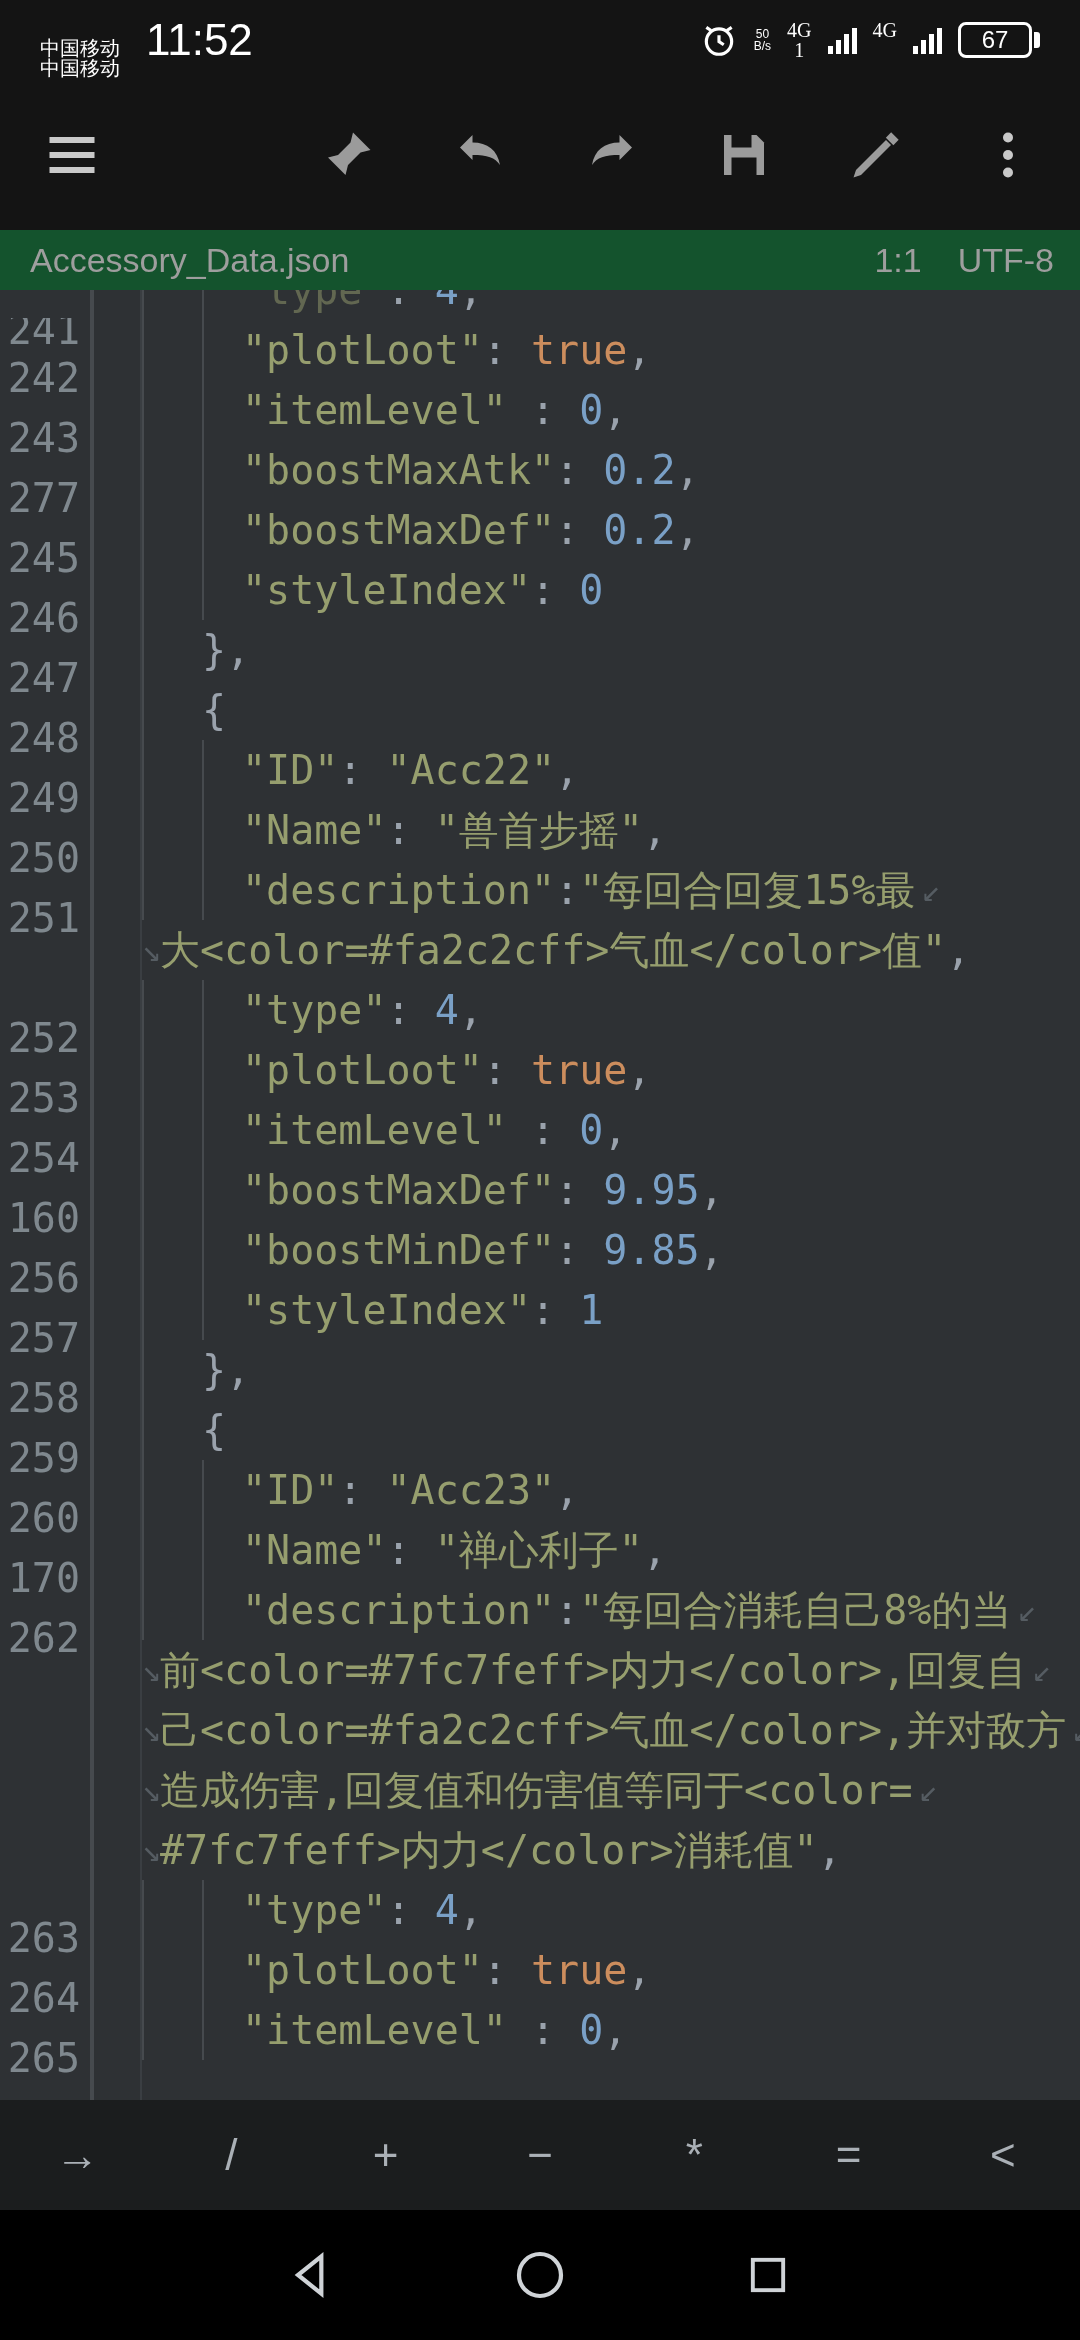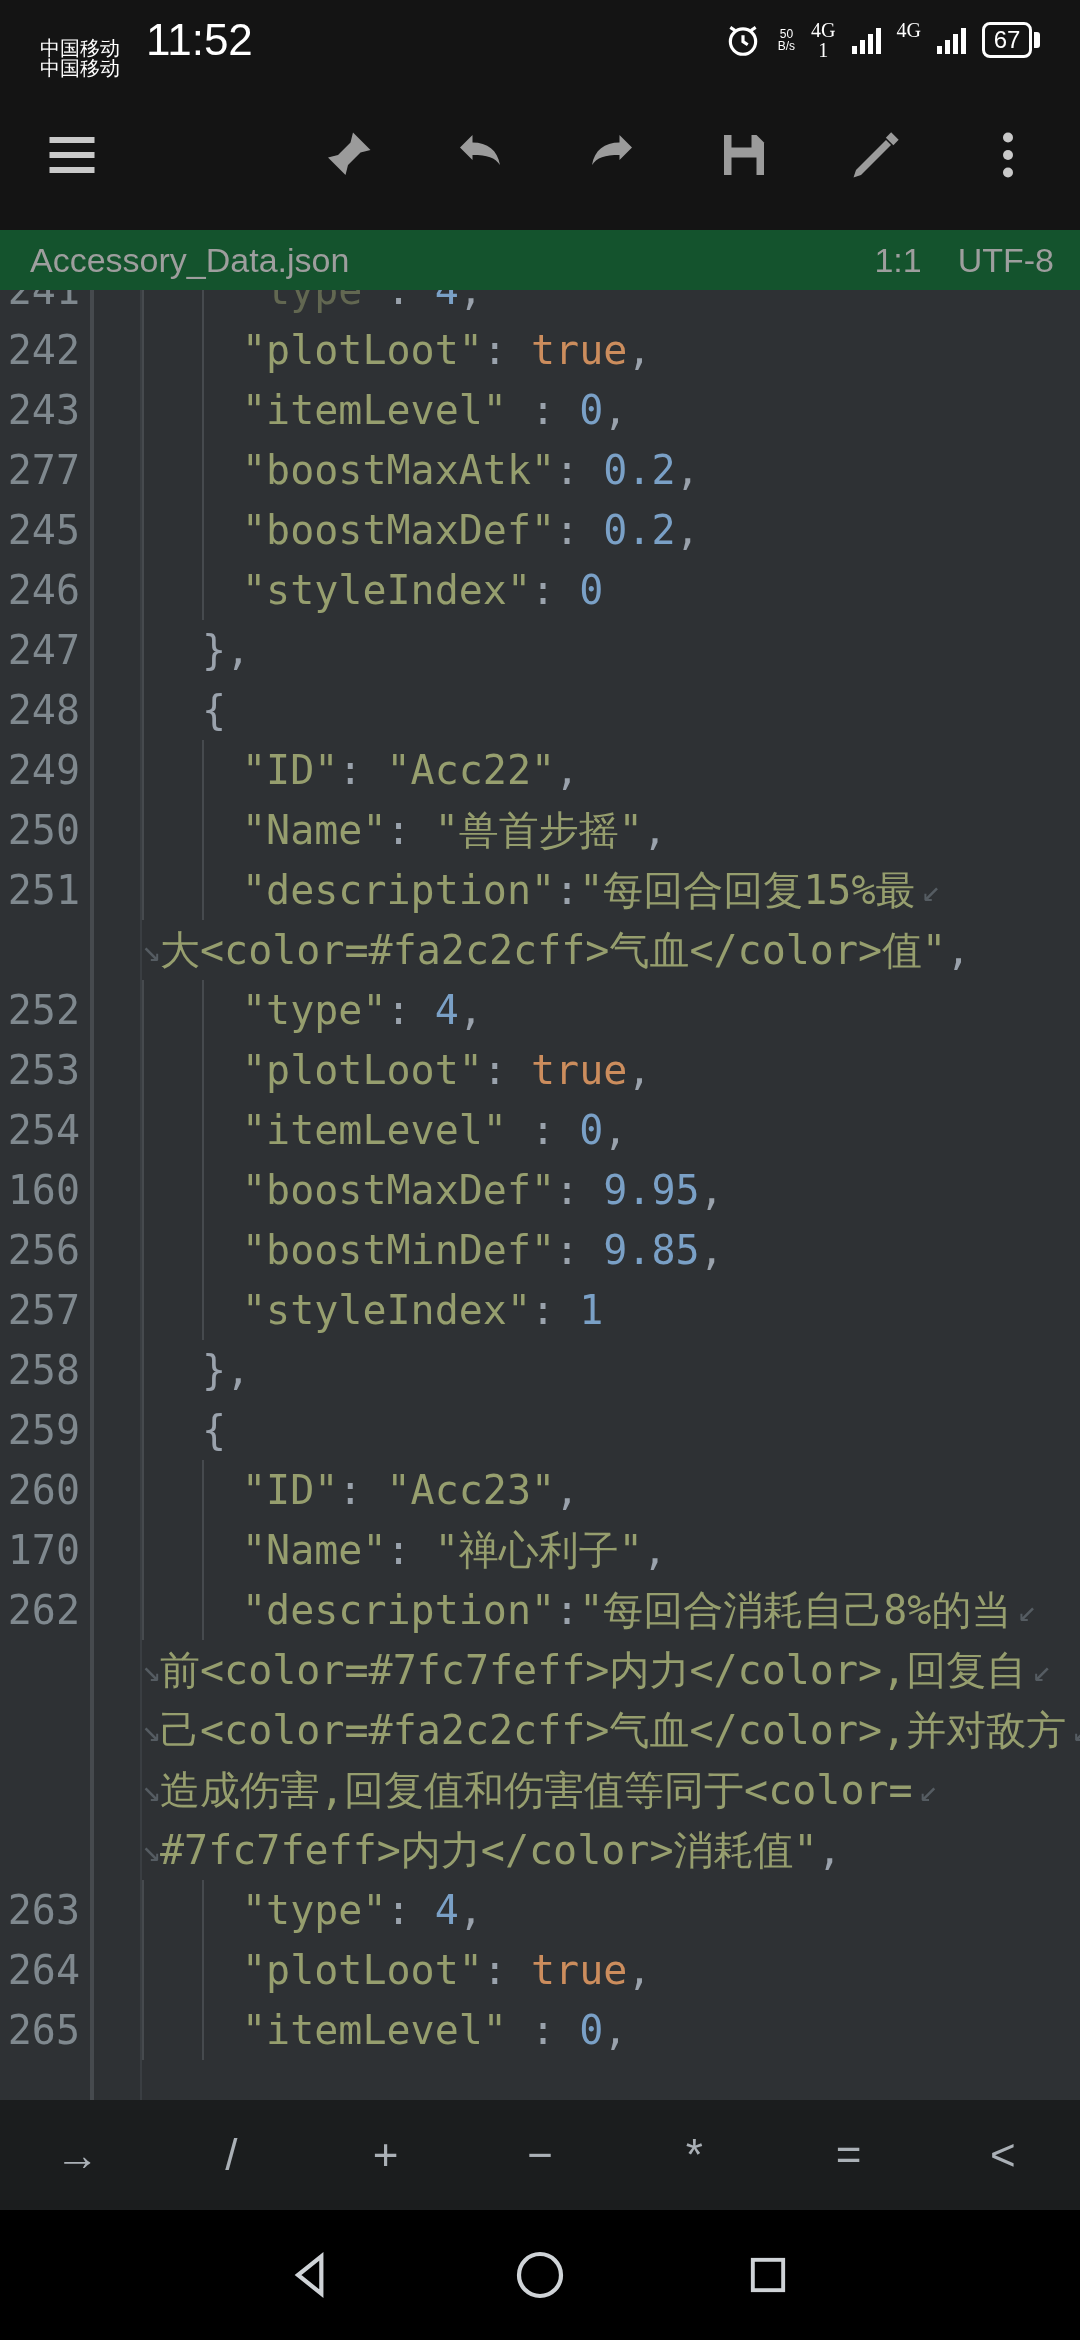--- a/index.html
+++ b/index.html
@@ -30,21 +30,21 @@
   .alarm-icon svg, .battery svg { display:block; }
   .net-speed { display: flex; flex-direction: column; align-items: center; line-height: 1; font-size: 12px; }
   .net-col { display: flex; flex-direction: column; align-items: center; line-height: 1; font-size: 20px; font-family: Liberation Serif, serif; }
   .signal { display: flex; align-items: flex-end; gap: 3px; height: 28px; }
   .signal span { width: 5px; background:#fff; }
   .signal span:nth-child(1){height:8px;}
   .signal span:nth-child(2){height:14px;}
   .signal span:nth-child(3){height:20px;}
   .signal span:nth-child(4){height:26px;}
   .battery { display:flex; align-items:center; gap:2px; }
-  .battery-body { width:50px; height:36px; border:3px solid #fff; border-radius:8px; display:flex; align-items:center; justify-content:center; font-size:24px; }
+  .battery-body { width:74px; height:36px; border:3px solid #fff; border-radius:8px; display:flex; align-items:center; justify-content:center; font-size:24px; }
   .battery-tip { width:6px; height:16px; background:#fff; border-radius:0 3px 3px 0; }
 
   
   .toolbar {
     height: 150px;
     display: flex;
     align-items: center;
     justify-content: space-between;
     padding: 0 36px;
   }
@@ -237,21 +237,21 @@
 <div class="fileinfo">
   <span>Accessory_Data.json</span>
   <div class="right">
     <span>1:1</span>
     <span>UTF-8</span>
   </div>
 </div>
 
 <div class="editor">
   <div class="gutter" id="gutter">
-      <div class="ln" style="height: 30px; line-height: 0; overflow: hidden; padding-top: 0px;">241</div>
+      <div class="ln" style="height: 30px; line-height: 0; overflow: hidden; padding-top: 12px; margin-top: 28px;">241</div>
       <div class="ln">242</div>
       <div class="ln">243</div>
       <div class="ln">277</div>
       <div class="ln">245</div>
       <div class="ln">246</div>
       <div class="ln">247</div>
       <div class="ln">248</div>
       <div class="ln">249</div>
       <div class="ln">250</div>
       <div class="ln">251</div>

